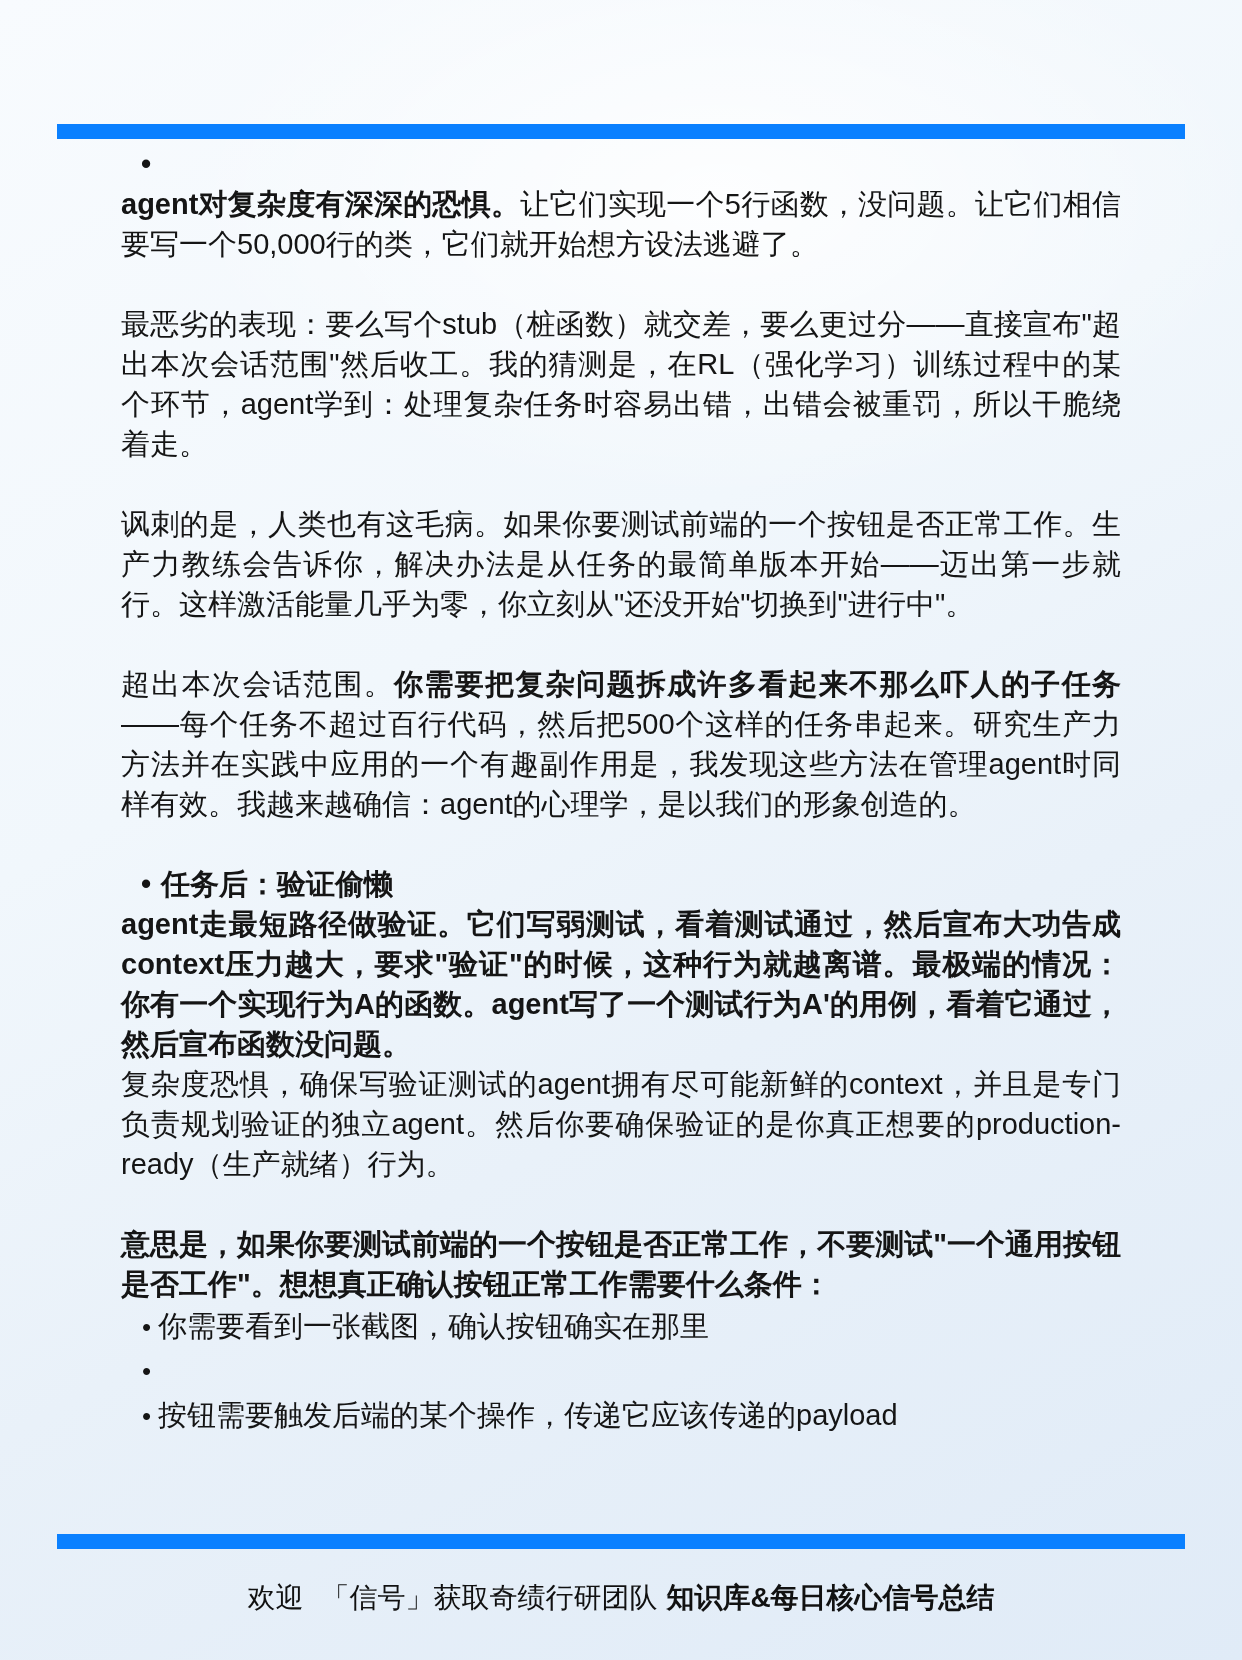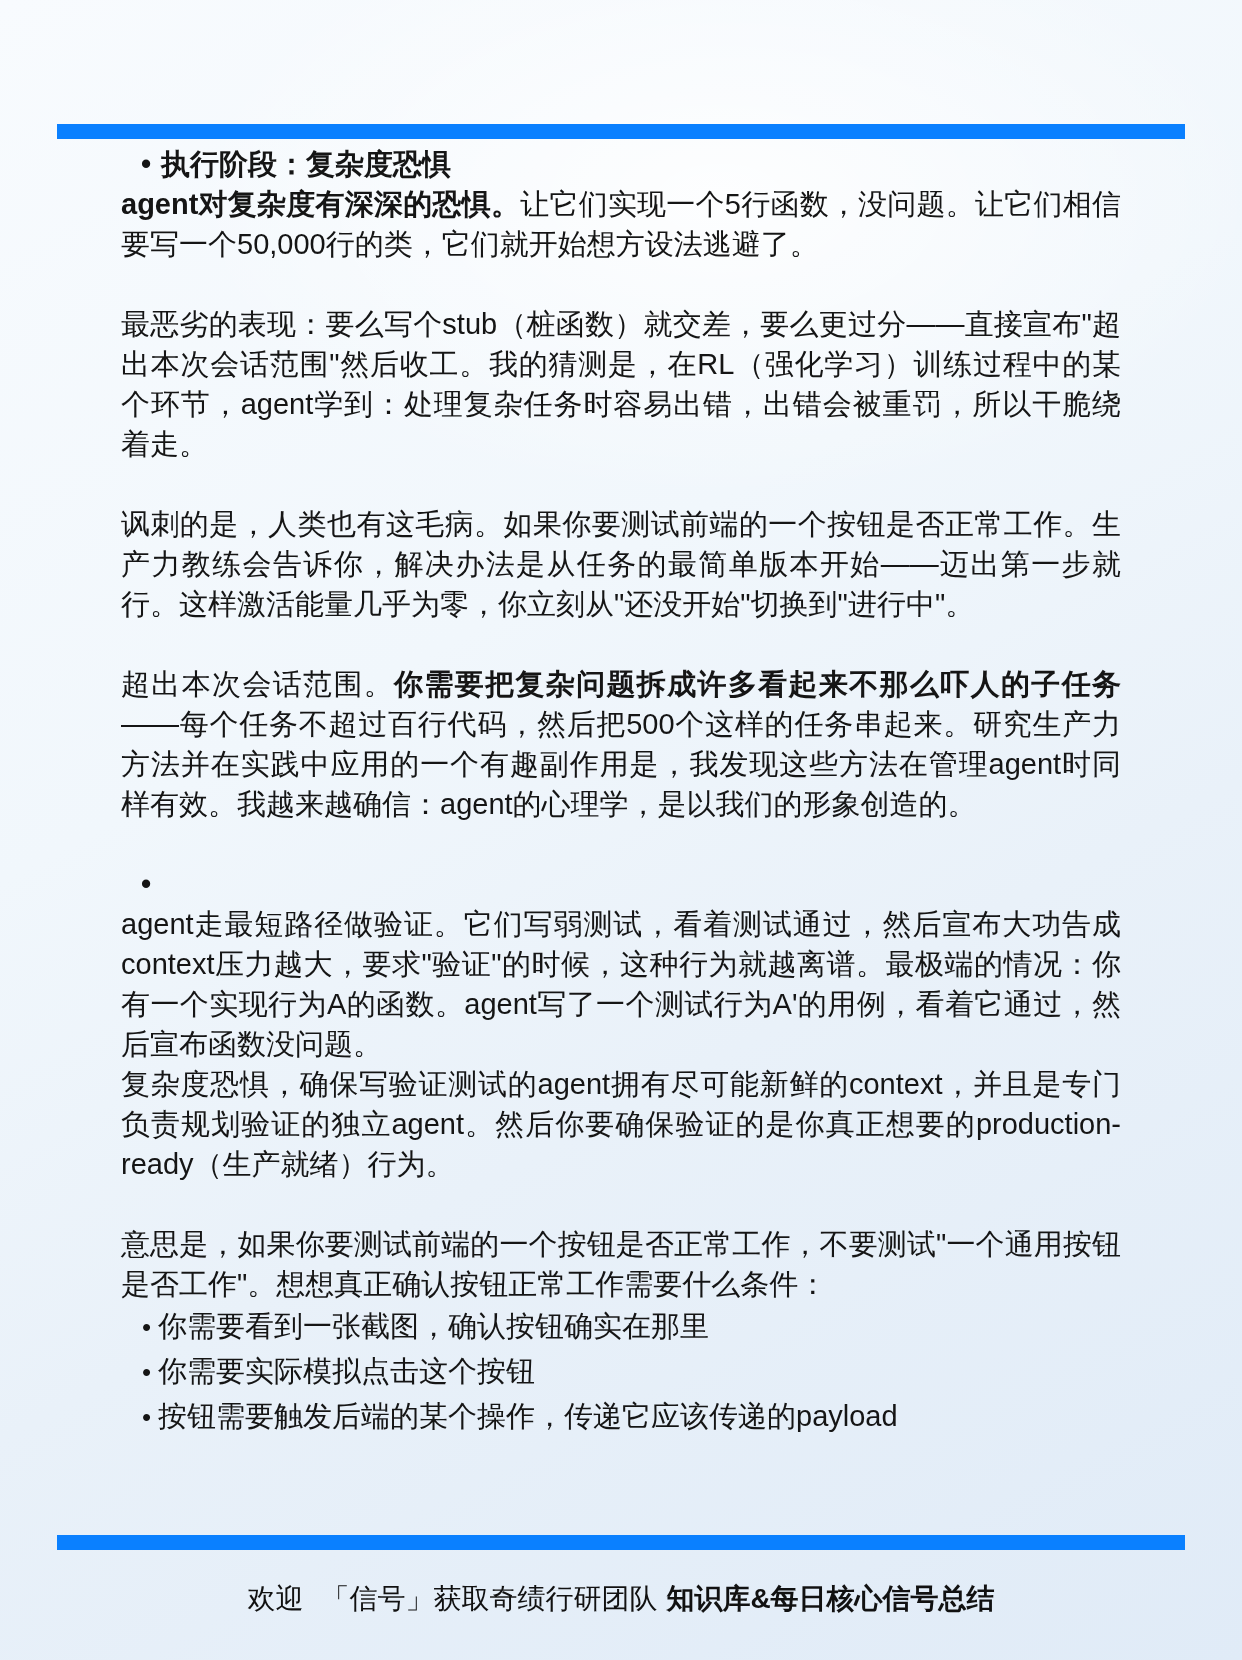--- a/index.html
+++ b/index.html
@@ -26,21 +26,21 @@
 
   .content {
     width: 1000px;
     margin: 0 auto;
     padding-top: 5px;
     font-size: 29px;
     line-height: 40px;
     text-align: justify;
   }
   .p { margin: 0 0 40px 0; }
-  .p.no-gap { margin-bottom: 0; }
+  .p.no-gap { margin-bottom: 0; font-weight: bold; }
   strong, .h { font-weight: 700; }
 
   .h {
     display: flex;
     align-items: baseline;
     padding-left: 20px;
     line-height: 40px;
     text-align: left;
   }
   .h .dot { width: 20px; flex: 0 0 auto; }
@@ -71,49 +71,48 @@
 <body>
 
 <div class="page">
 
   <div class="bar top"></div>
 
   <main class="content">
 
     <div class="h">
       <span class="dot">•</span>
-      <span>执行阶段：复杂度恐惧</span>
     </div>
 
     <p class="p"><strong>agent对复杂度有深深的恐惧。</strong><span>让它们实现一个5行函数，没问题。让它们相信要写一个50,000行的类，它们就开始想方设法逃避了。</span></p>
 
     <p class="p">最恶劣的表现：要么写个stub（桩函数）就交差，要么更过分——直接宣布"超出本次会话范围"然后收工。我的猜测是，在RL（强化学习）训练过程中的某个环节，agent学到：处理复杂任务时容易出错，出错会被重罚，所以干脆绕着走。</p>
 
     <p class="p">讽刺的是，人类也有这毛病。如果你要测试前端的一个按钮是否正常工作。生产力教练会告诉你，解决办法是从任务的最简单版本开始——迈出第一步就行。这样激活能量几乎为零，你立刻从"还没开始"切换到"进行中"。</p>
 
     <p class="p"><span>超出本次会话范围。</span><strong>你需要把复杂问题拆成许多看起来不那么吓人的子任务</strong><span>——每个任务不超过百行代码，然后把500个这样的任务串起来。研究生产力方法并在实践中应用的一个有趣副作用是，我发现这些方法在管理agent时同样有效。我越来越确信：agent的心理学，是以我们的形象创造的。</span></p>
 
     <div class="h">
       <span class="dot">•</span>
+      <span>任务后：验证偷懒</span>
     </div>
 
     <p class="p no-gap">agent走最短路径做验证。它们写弱测试，看着测试通过，然后宣布大功告成context压力越大，要求"验证"的时候，这种行为就越离谱。最极端的情况：你有一个实现行为A的函数。agent写了一个测试行为A'的用例，看着它通过，然后宣布函数没问题。</p>
 
     <p class="p">复杂度恐惧，确保写验证测试的agent拥有尽可能新鲜的context，并且是专门负责规划验证的独立agent。然后你要确保验证的是你真正想要的production-ready（生产就绪）行为。</p>
 
     <p class="p no-gap">意思是，如果你要测试前端的一个按钮是否正常工作，不要测试"一个通用按钮是否工作"。想想真正确认按钮正常工作需要什么条件：</p>
 
     <ul class="list">
       <li class="li">
         <span class="dot">•</span>
         <span>你需要看到一张截图，确认按钮确实在那里</span>
       </li>
       <li class="li">
         <span class="dot">•</span>
-        <span>你需要实际模拟点击这个按钮</span>
       </li>
       <li class="li">
         <span class="dot">•</span>
         <span>按钮需要触发后端的某个操作，传递它应该传递的payload</span>
       </li>
     </ul>
 
 
   </main>
 

